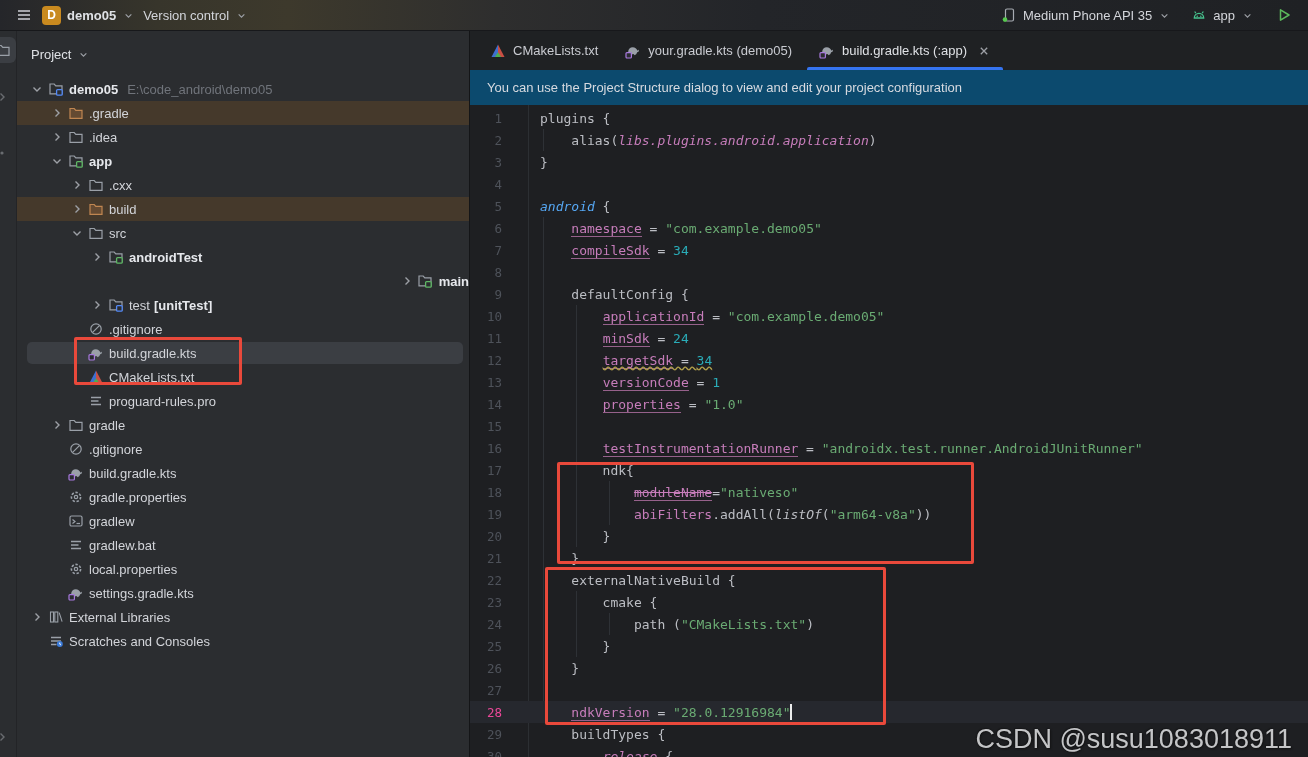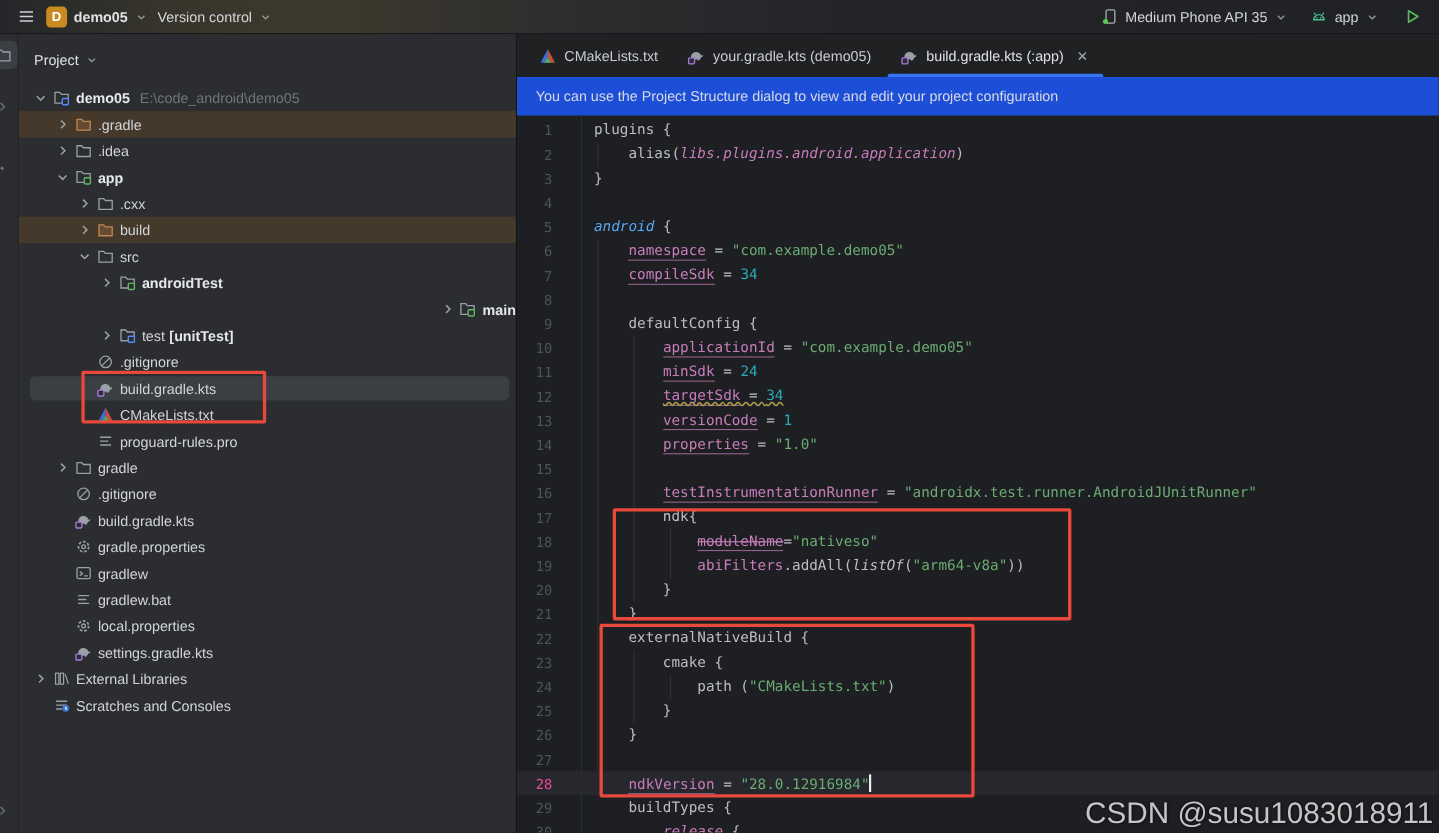--- a/index.html
+++ b/index.html
@@ -46,21 +46,21 @@
 
   
   .editor-area{flex:1;min-width:0;display:flex;flex-direction:column;background:#1e1f22;position:relative;}
   .tabstrip{height:39px;flex:none;display:flex;align-items:stretch;padding-left:6px;background:#1f2123;}
   .tab{display:flex;align-items:center;gap:7px;padding:0 13px;font-size:13px;color:#c9cbd1;position:relative;}
   .tab .tico{margin:0;}
   .tab.active{color:#dfe1e5;}
   .tab.active::after{content:"";position:absolute;left:2px;right:2px;bottom:0;height:3px;background:#3574f0;border-radius:2px 2px 0 0;}
   .tab-close{display:flex;margin-left:2px;}
 
-  .banner{height:35px;flex:none;background:#1d4ed8;display:flex;align-items:center;padding-left:17px;
+  .banner{height:35px;flex:none;background:#0c4a6e;display:flex;align-items:center;padding-left:17px;
     color:#d7dae0;font-size:13px;}
 
   .code{flex:1;min-height:0;padding-top:2px;overflow:hidden;position:relative;z-index:1;}
   .cl{height:22px;display:flex;align-items:center;font:13px "DejaVu Sans Mono",monospace;color:#bcbec4;}
   .cl.current{background:#26282e;}
   .ln{width:32px;flex:none;text-align:right;font-size:12.5px;color:#4e525a;margin-right:38px;}
   .cl.current .ln{color:#ec4899;}
   .ct{white-space:pre;}
   .tk-prop{color:#c77dbb;border-bottom:1px solid #96618b;}
   .tk-strike{text-decoration:line-through;text-decoration-color:#c77dbb;}
@@ -78,21 +78,21 @@
   .ig0{left:73px;top:98px;height:22px;}
   .ig1{left:73px;top:186px;height:484px;}
   .ig2{left:106px;top:274px;height:242px;}
   .ig2b{left:106px;top:560px;height:66px;}
   .ig3{left:139px;top:450px;height:44px;}
   .ig4{left:139px;top:582px;height:22px;}
 
   .box1{left:87px;top:431px;width:411px;height:96px;}
   .box2{left:75px;top:536px;width:335px;height:152px;}
 
-  .watermark{position:absolute;right:5px;bottom:2px;z-index:8;font-size:27px;color:#c4c5c7;
+  .watermark{position:absolute;right:16px;bottom:2px;z-index:8;font-size:27px;color:#c4c5c7;
     font-family:"Liberation Sans",sans-serif;
     text-shadow:1px 1px 2px rgba(15,15,15,.85),-1px -1px 1px rgba(15,15,15,.4);}
 </style>
 </head>
 <body>
 
 <div class="app">
   <header class="topbar">
     <div class="tb-left">
       <button class="icon-btn">

